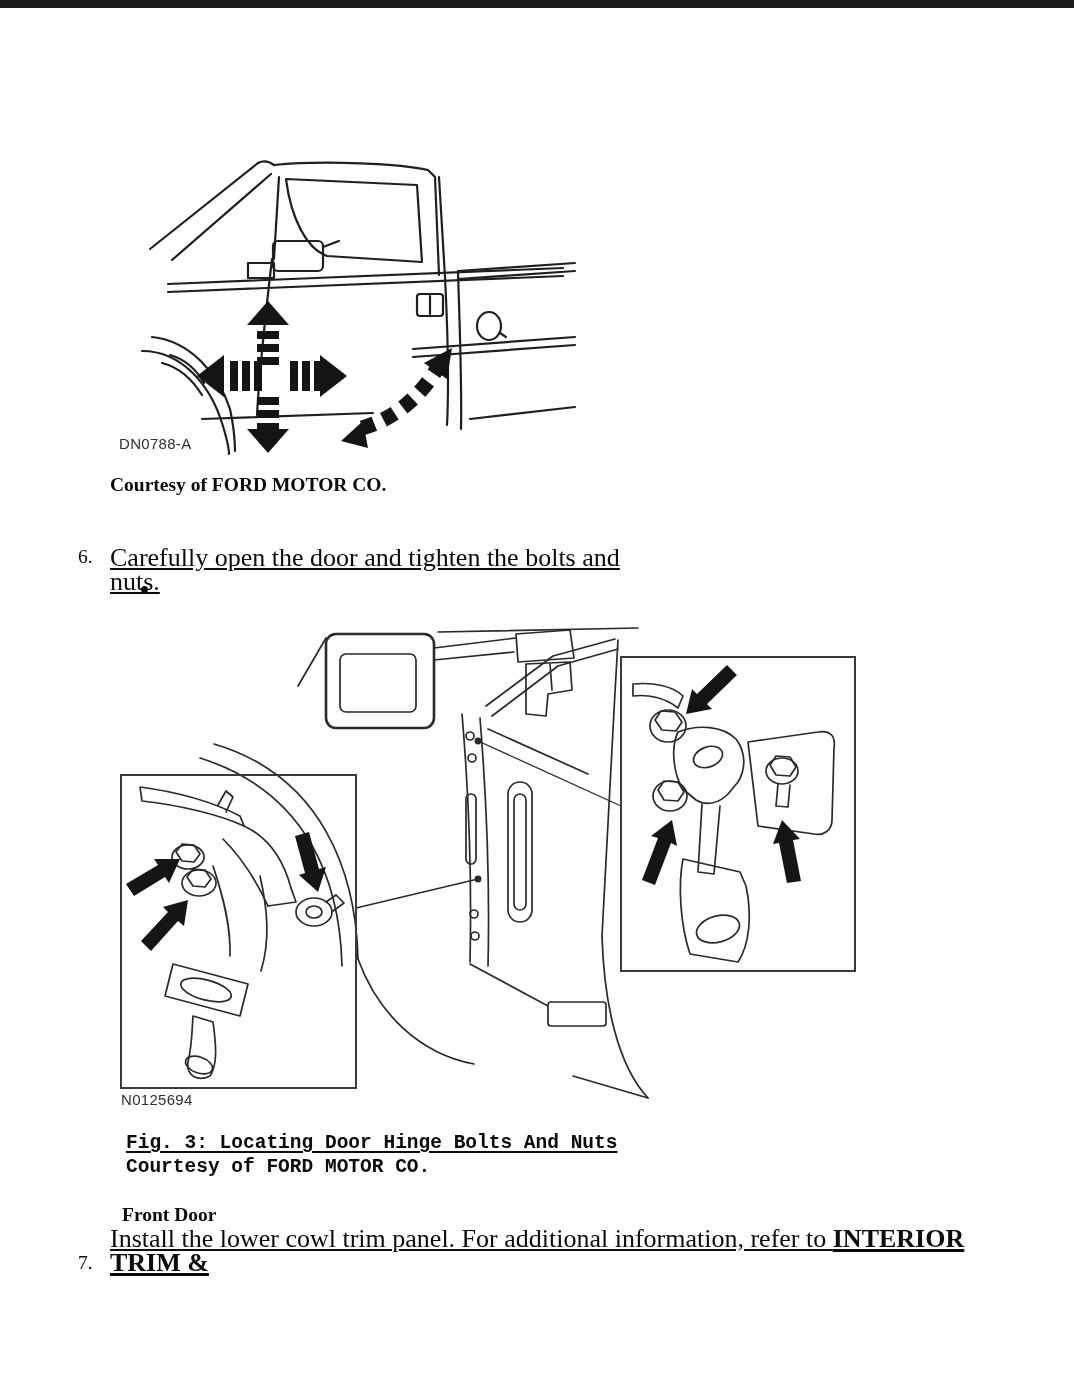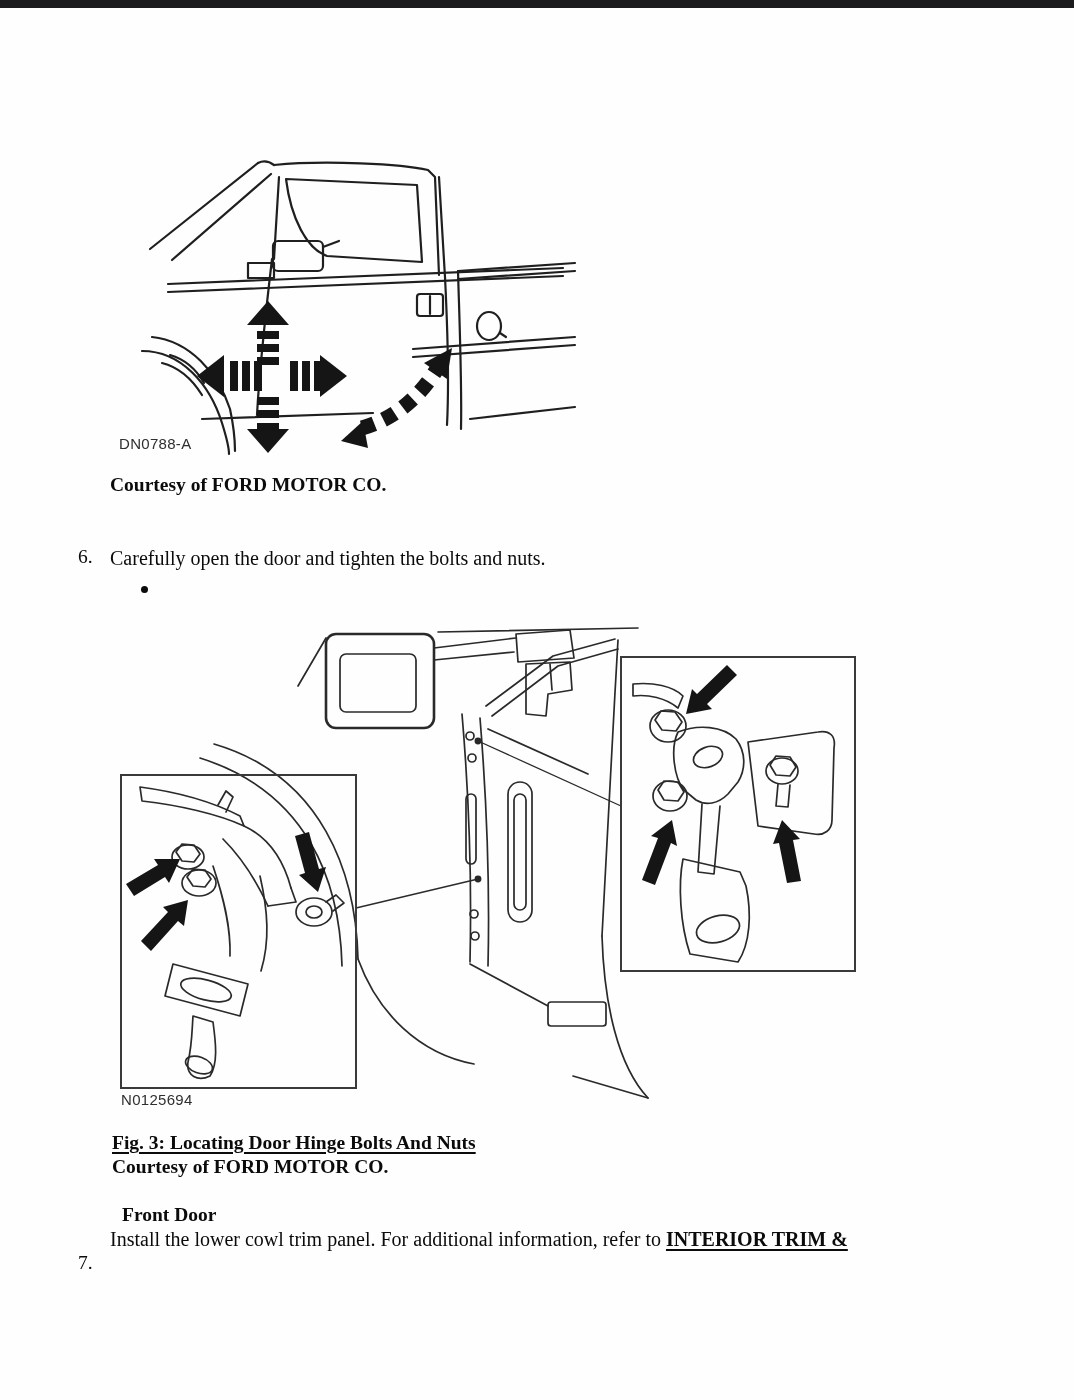--- a/index.html
+++ b/index.html
@@ -9,21 +9,21 @@
   }
   .topbar{position:absolute;left:0;top:0;width:1074px;height:8px;background:#1c1c1e;}
   .fig-label{
     position:absolute;font-family:"Liberation Sans", sans-serif;
     font-size:15px;color:#2f2f2f;letter-spacing:.3px;
   }
   .caption{position:absolute;font-weight:bold;font-size:19.5px;line-height:24px;}
   .caption .cap-title{
     text-decoration:underline;text-decoration-thickness:1.5px;text-underline-offset:3px;
   }
-  .step{position:absolute;font-size:20px;line-height:24px;}
+  .step{position:absolute;font-size:26px;line-height:24px;text-decoration:underline;}
   .step-num{position:absolute;font-size:19.5px;}
   .bullet-dot{
     position:absolute;width:7px;height:7px;border-radius:50%;background:#0b0b0b;
   }
   .heading{position:absolute;font-weight:bold;font-size:19.5px;}
   .linkish{
     font-weight:bold;text-decoration:underline;
     text-decoration-thickness:1.5px;text-underline-offset:3px;cursor:pointer;
   }
   svg{position:absolute;}
@@ -207,21 +207,21 @@
     </g>
     <g fill="#151515" stroke="none">
       <polygon points="568,90 594,85 589,80 619,51 609,41 579,70 574,65"></polygon>
       <polygon points="554,196 559,222 553,219 537,261 524,256 540,214 533,212"></polygon>
       <polygon points="664,196 682,215 675,216 683,257 669,259 661,219 655,220"></polygon>
     </g>
   </svg>
 
   <div class="fig-label" style="left:121px;top:1091px;">N0125694</div>
 
-  <div class="caption" style="left:112px;top:1131px;">
+  <div class="caption" style="left:126px;top:1131px;font-family:Liberation Mono, monospace;">
     <div><span class="cap-title">Fig. 3: Locating Door Hinge Bolts And Nuts</span></div>
     <div>Courtesy of FORD MOTOR CO.</div>
   </div>
 
   <div class="heading" style="left:110px;top:1204px;margin-left:12px;">Front Door</div>
 
   <div class="step-num" style="left:78px;top:1252px;">7.</div>
   <div class="step" style="left:110px;top:1227px;width:900px;"><span>Install the lower cowl trim panel. For additional information, refer to </span><span class="linkish">INTERIOR TRIM &amp;</span></div>
 
 </div>

